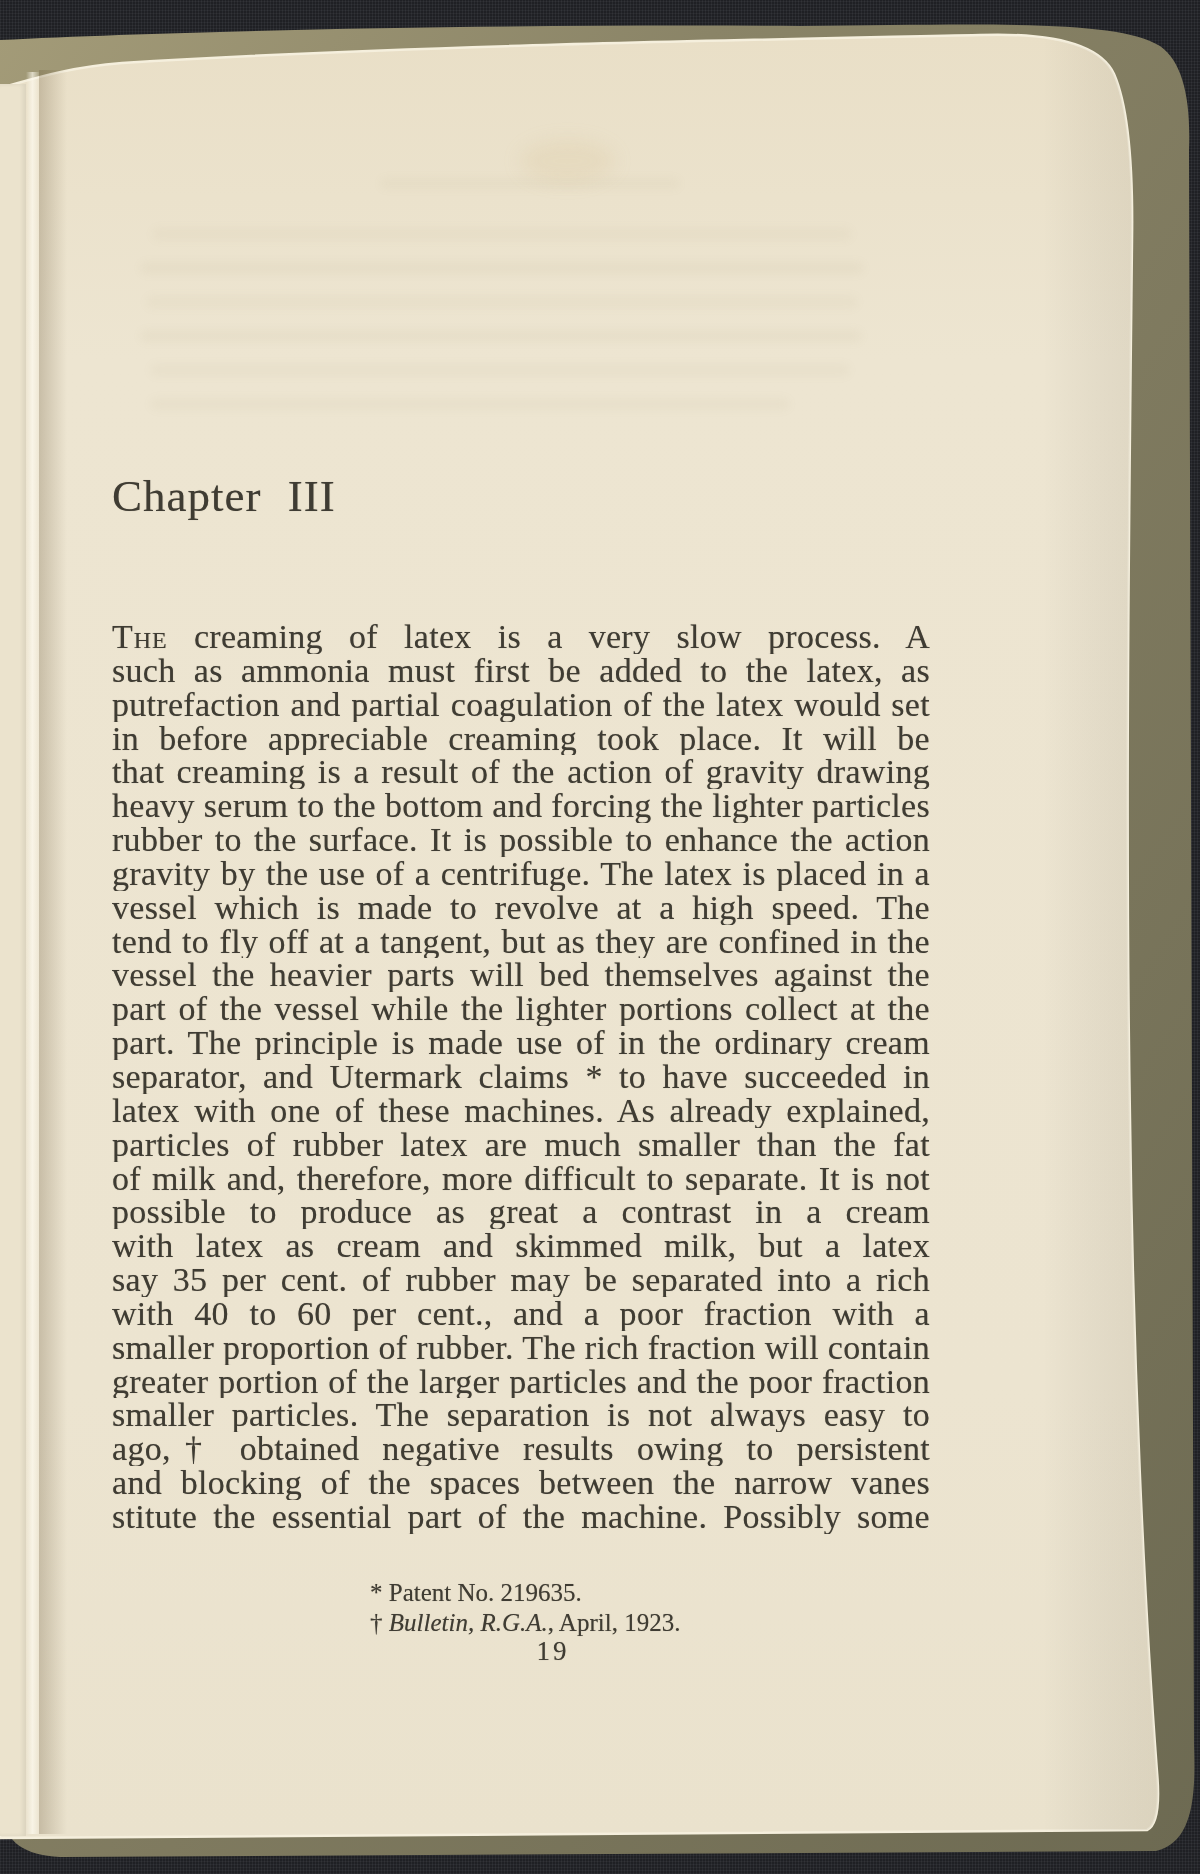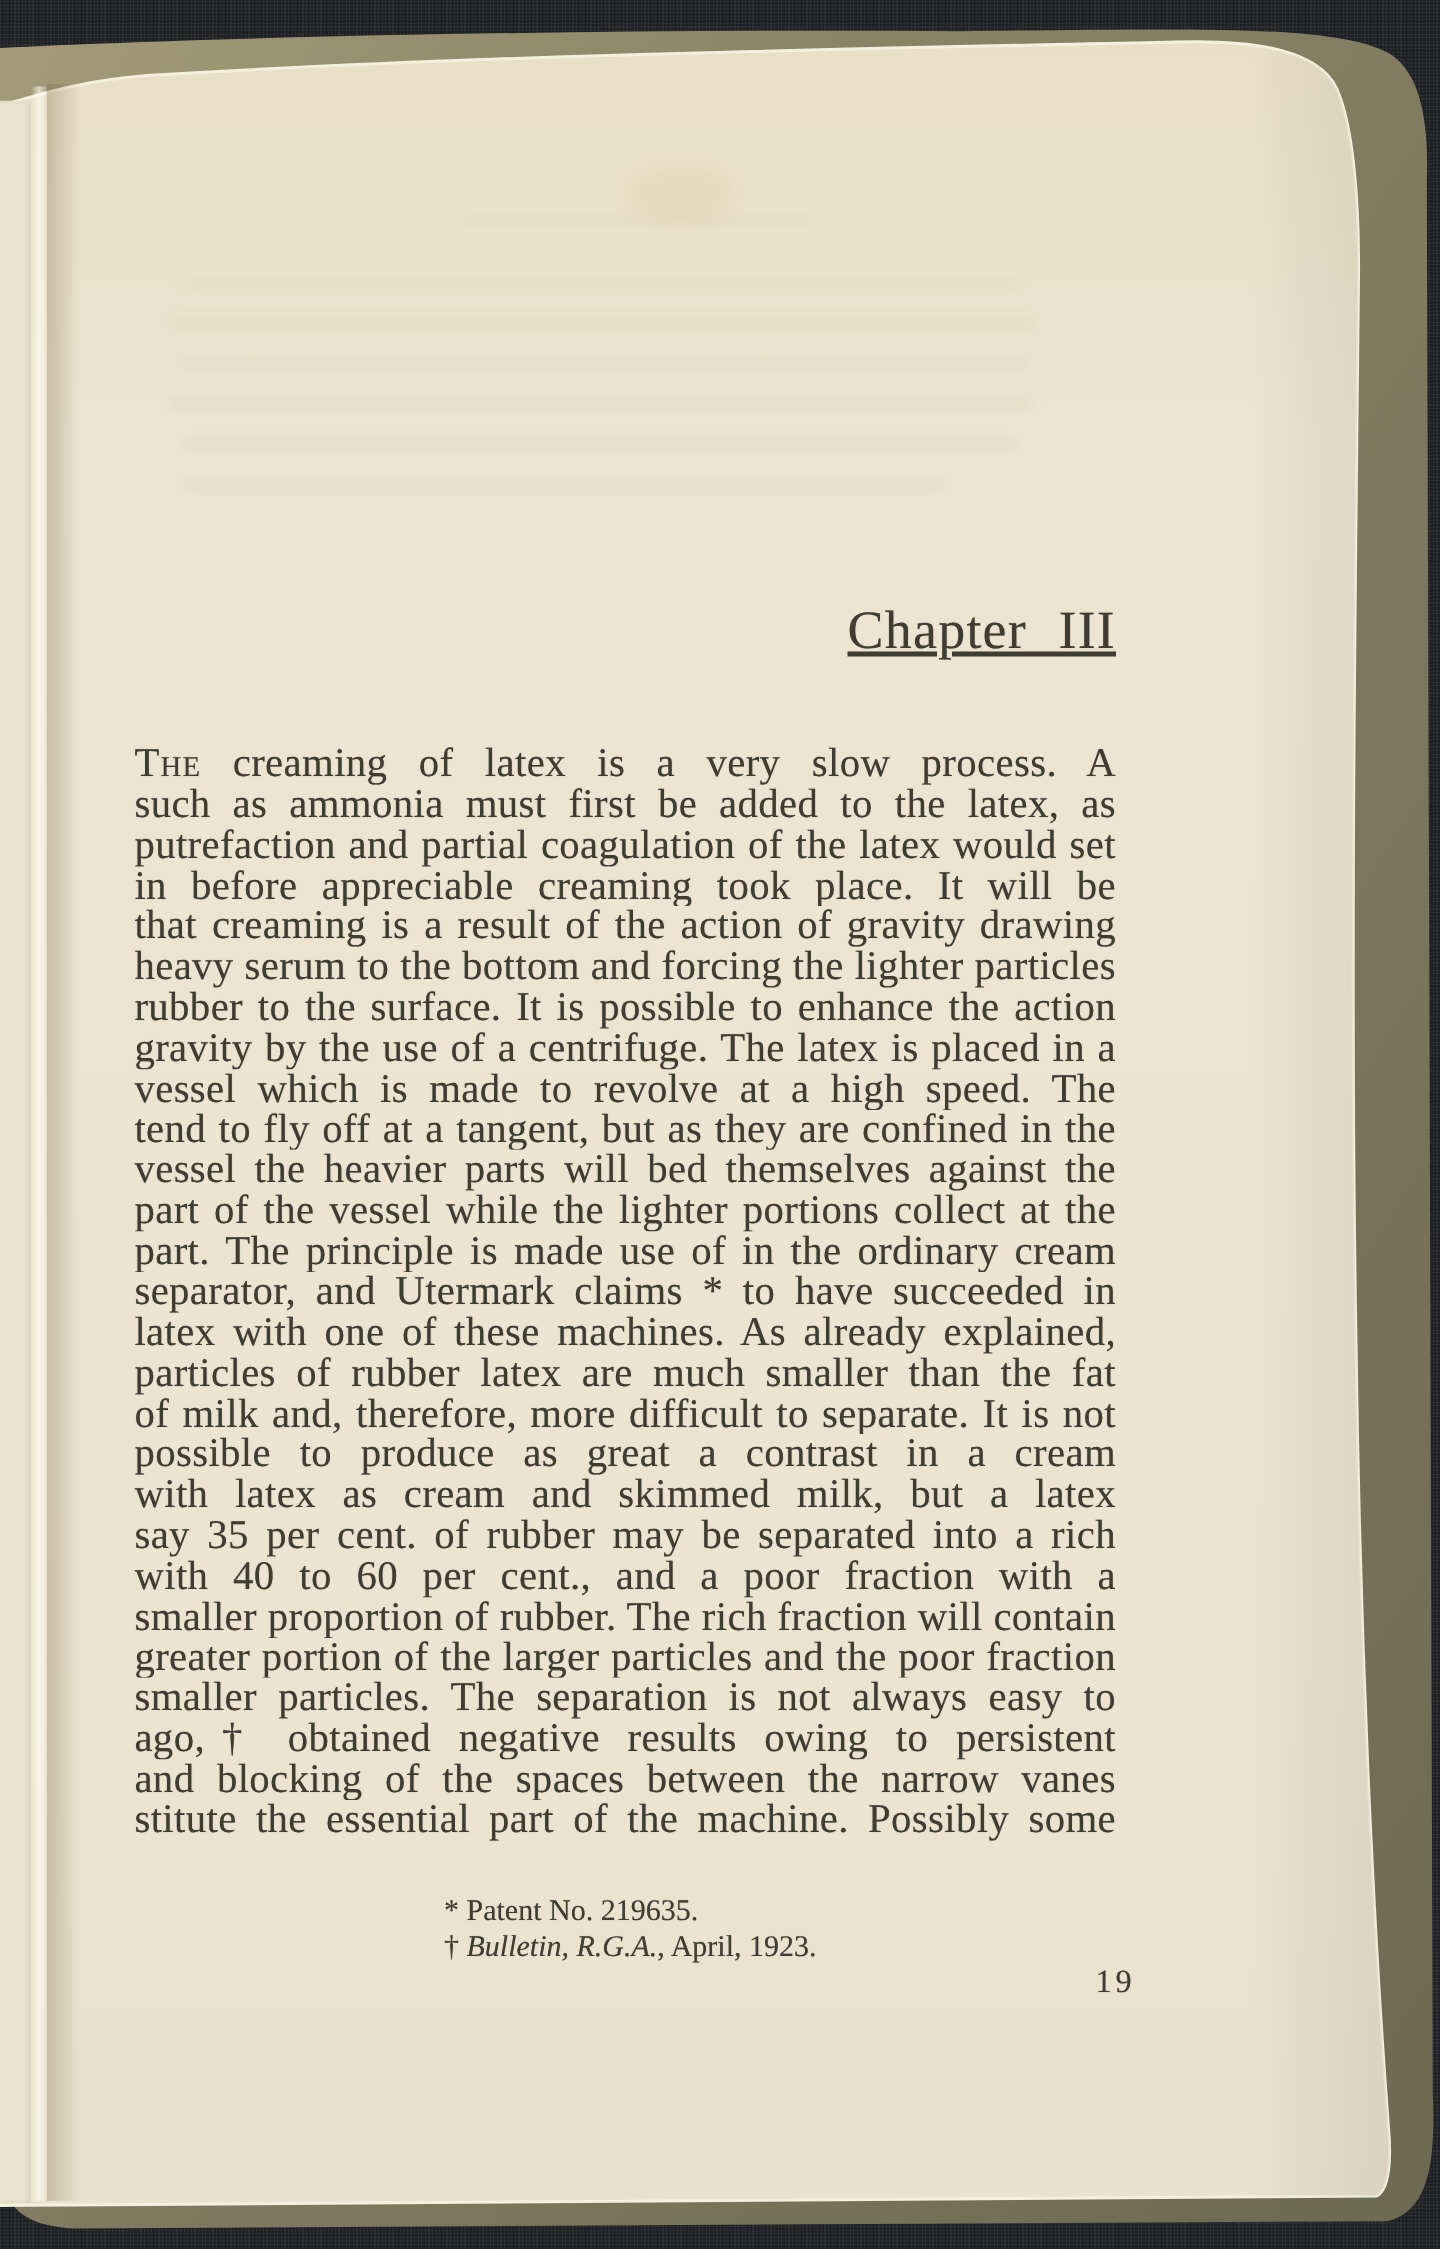--- a/index.html
+++ b/index.html
@@ -18,33 +18,33 @@
   .crease-light{position:absolute;left:26px;top:72px;height:1762px;width:13px;
     background:linear-gradient(90deg, rgba(255,252,242,0.0), rgba(255,252,242,0.65), rgba(255,252,242,0.1));}
   .crease-shadow{position:absolute;left:39px;top:70px;height:1764px;width:28px;
     background:linear-gradient(90deg, rgba(105,88,58,0.28), rgba(105,88,58,0.0));}
   
   .ghost{position:absolute;border-radius:6px;background:#9b8d65;filter:blur(5px);}
   .stain{position:absolute;border-radius:50%;background:rgba(205,180,120,0.14);filter:blur(9px);}
 
   .ink{color:#3f3c33;text-shadow:0 0 0.7px rgba(64,58,46,0.5);}
 
-  .chapter-title{position:absolute;left:112px;top:503px;width:818px;text-align:right;
-    font-size:45px;line-height:1;letter-spacing:1px;word-spacing:14px;text-decoration:underline;}
+  .chapter-title{position:absolute;left:112px;top:474px;width:818px;text-align:left;
+    font-size:45px;line-height:1;letter-spacing:1px;word-spacing:14px;}
   .section-title{position:absolute;left:112px;top:582px;width:818px;text-align:center;
     font-size:31px;line-height:1;font-weight:bold;letter-spacing:2.5px;word-spacing:12px;}
 
   .body-block{position:absolute;left:112px;top:620px;width:818px;font-size:34px;letter-spacing:0.3px;}
   .line{display:block;height:33.85px;line-height:33.85px;text-align:justify;text-align-last:justify;overflow:hidden;}
   .lead-caps{font-variant:small-caps;letter-spacing:1px;}
 
   .footnotes{position:absolute;left:370px;top:1578px;font-size:25px;line-height:29.5px;}
   .italic{font-style:italic;}
 
-  .page-number{position:absolute;left:112px;top:1636px;width:818px;text-align:right;
+  .page-number{position:absolute;left:128px;top:1636px;width:818px;text-align:center;
     font-size:27px;letter-spacing:3px;transform:translateX(16px);}
 </style>
 </head>
 <body>
 
 <div class="stage">
 
   <svg class="bookart" width="1200" height="1874" viewBox="0 0 1200 1874">
     <defs>
       <linearGradient id="olive" x1="0" y1="0" x2="1" y2="1">

